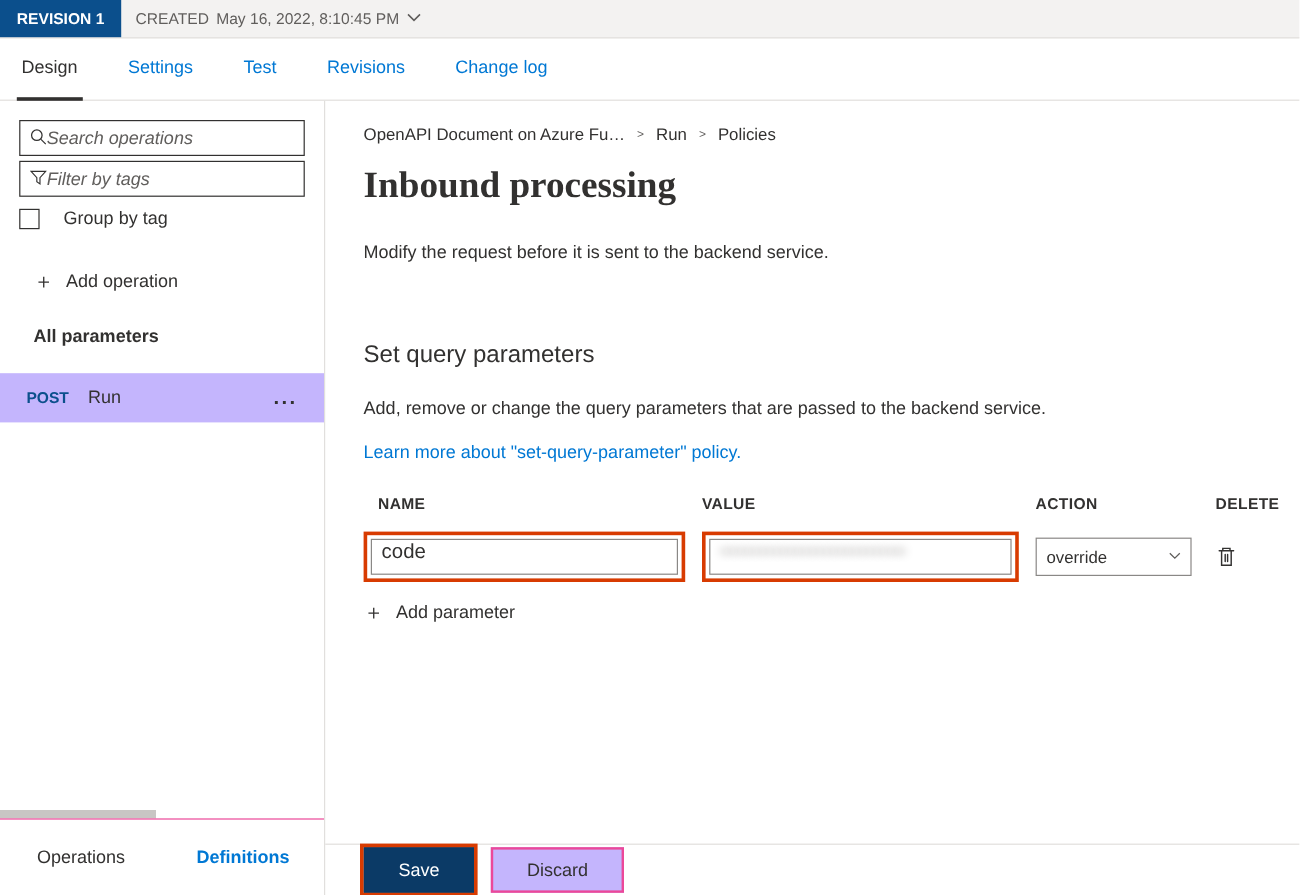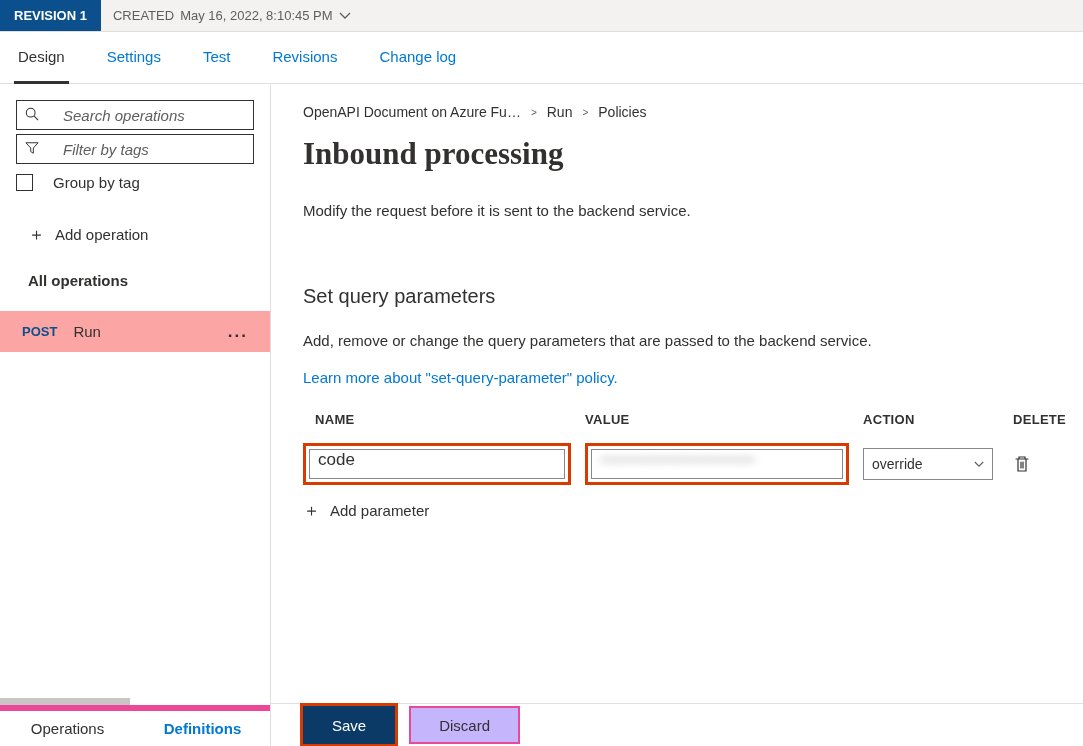--- a/index.html
+++ b/index.html
@@ -83,21 +83,21 @@
       padding: 16px 16px 10px 16px;
     }
     .textbox {
       width: 100%;
       height: 30px;
       border: 1px solid #323130;
       display: flex;
       align-items: center;
       padding: 0 8px;
       margin-bottom: 4px;
-      gap: 24px;
+      gap: 0;
       font-style: italic;
       color: #605e5c;
       font-size: 15px;
     }
     .textbox .icon { font-style: normal; color: #323130; font-size: 14px; }
     .group-row {
       display: flex; align-items: center; gap: 20px;
       margin-top: 10px; font-size: 15px;
     }
     .checkbox {
@@ -110,42 +110,42 @@
     }
     .plus {
       font-size: 17px; font-weight: 400;
     }
     .all-ops {
       padding: 10px 16px 10px 28px;
       font-weight: 600;
       font-size: 15px;
     }
     .op-item {
-      background: #fca5a5;
+      background: #c4b5fd;
       padding: 12px 16px 12px 22px;
       display: flex; align-items: center;
       margin-top: 12px;
       position: relative;
     }
     .method {
       color: #0b4f8c; font-weight: 700; font-size: 13px; margin-right: 16px;
     }
     .op-name { font-size: 15px; }
     .more {
       position: absolute; right: 22px; font-size: 17px; letter-spacing: 2px; font-weight: 700;
     }
 
     .side-bottom {
       margin-top: auto;
     }
     .side-bottom .scroll-hint {
       height: 7px; background: #c8c6c4; width: 130px; margin-left: 0;
     }
     .bottom-tabs {
-      display: flex; border-top: 6px solid #ec4899; height: 41px;
+      display: flex; border-top: 1px solid #ec4899; height: 64px;
     }
     .btab {
       flex: 1; display: flex; align-items: center; justify-content: center;
       font-size: 15px; color: #0078d4; cursor: pointer; font-weight: bold;
     }
     .btab.active { color: #323130; font-weight: 400; }
 
     
     .main {
       flex: 1;
@@ -294,21 +294,21 @@
         <span>Group by tag</span>
       </div>
     </div>
 
     <div class="add-op">
       <span class="plus">＋</span>
       <span>Add operation</span>
     </div>
 
     <div class="all-ops">
-      <span>All operations</span>
+      <span>All parameters</span>
     </div>
 
     <div class="op-item">
       <span class="method">POST</span>
       <span class="op-name">Run</span>
       <span class="more">...</span>
     </div>
 
     <div class="side-bottom">
       <div class="scroll-hint"></div>

